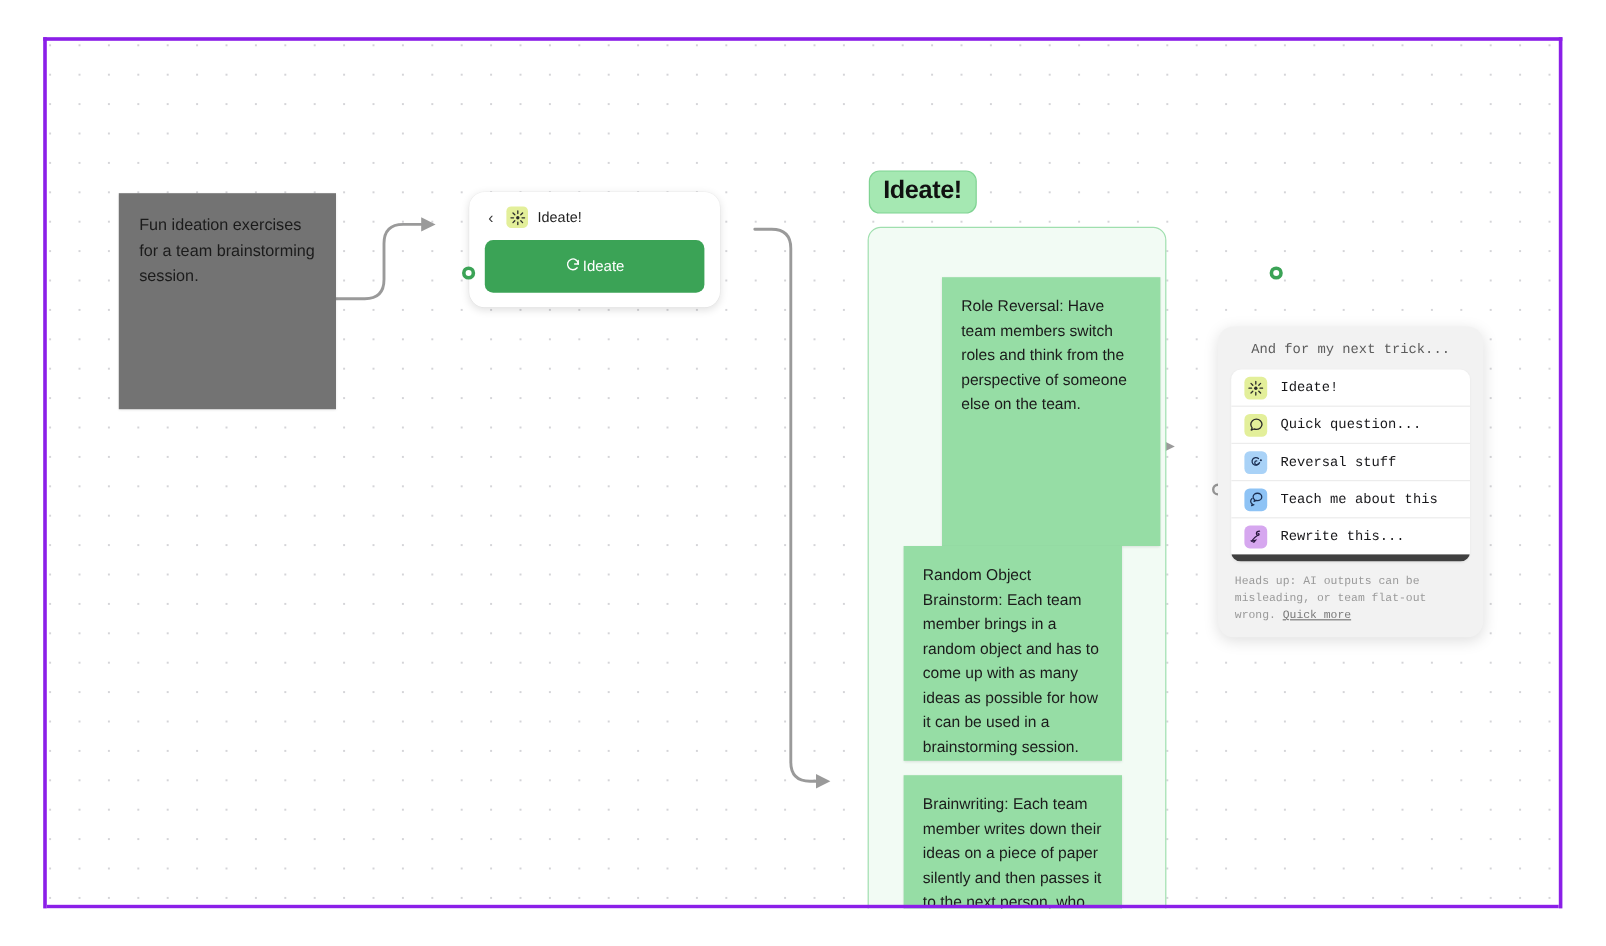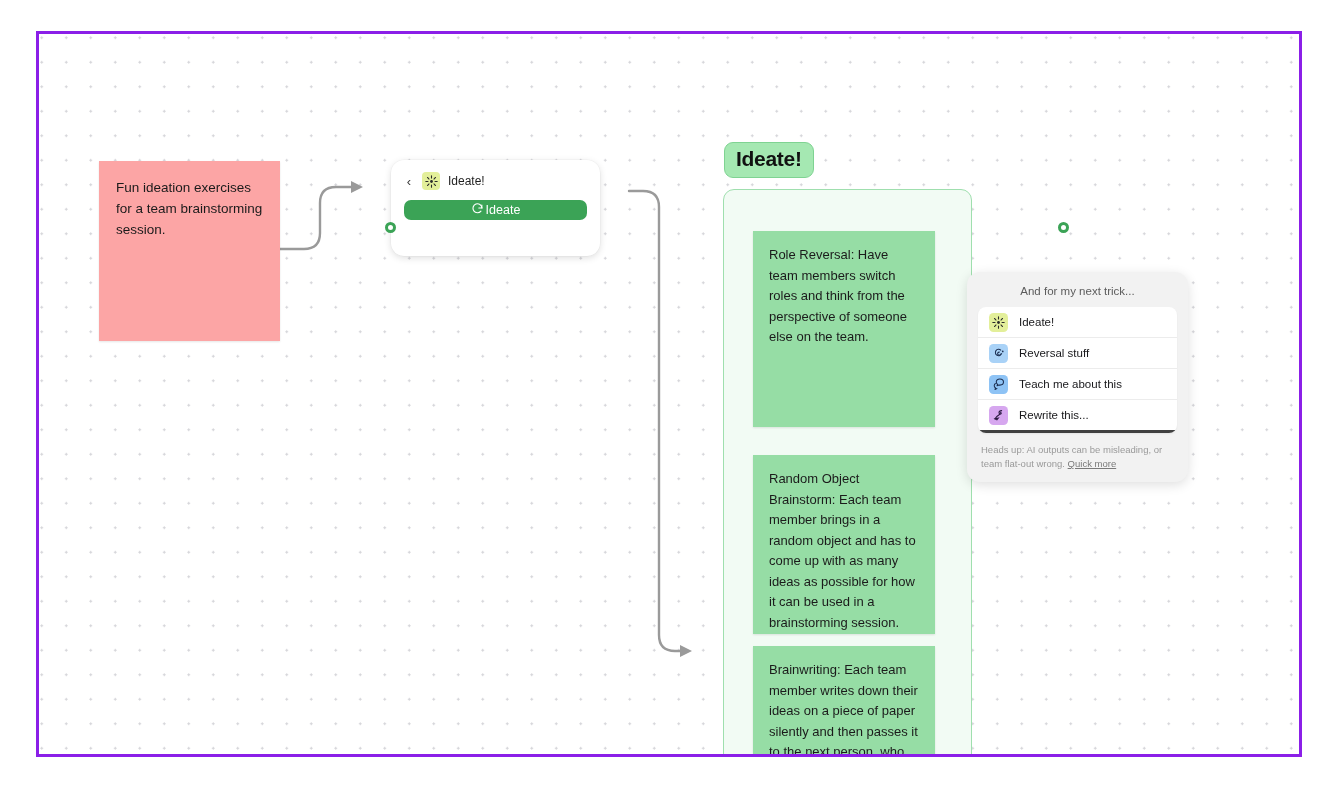--- a/index.html
+++ b/index.html
@@ -51,21 +51,21 @@
     pointer-events: none;
   }
 
   
   #sticky-note {
     position: absolute;
     left: 60px;
     top: 127px;
     width: 181px;
     height: 180px;
-    background: #fca5a5;
+    background: #737373;
     padding: 16px 17px;
     box-sizing: border-box;
     box-shadow: 0 1px 2px rgba(0,0,0,0.10);
   }
   #sticky-note .note-text {
     font-size: 13.5px;
     line-height: 21px;
     color: #1b1b1b;
     white-space: pre-wrap;
   }
@@ -104,21 +104,21 @@
     display: flex; align-items: center; justify-content: center;
     flex: none;
   }
   .node-title {
     font-size: 12px;
     color: #1f1f1f;
     font-weight: 400;
   }
   #ideate-button {
     margin-top: 9px;
-    height: 20px;
+    height: 44px;
     width: 100%;
     background: #3ba356;
     border: none;
     border-radius: 7px;
     color: #ffffff;
     font-size: 12.5px;
     font-family: "Liberation Sans", sans-serif;
     display: flex;
     align-items: center;
     justify-content: center;
@@ -192,35 +192,36 @@
     position: relative;
     width: 182px;
     background: #96dda5;
     padding: 14px 16px 16px 16px;
     box-sizing: border-box;
     box-shadow: 0 1px 2px rgba(0,0,0,0.10);
     font-size: 13px;
     line-height: 20.5px;
     color: #1b1b1b;
   }
-  #out-card-0 { margin-top: 41px; height: 196px; }
-  #out-card-1 { margin-top: 28px; height: 179px; }
+  #out-card-0 { margin-top: 41px; height: 224px; margin-left: 32px; }
+  #out-card-1 { margin-top: 0; height: 179px; }
   #out-card-2 { margin-top: 12px; height: 179px; }
 
   
   #next-trick-popup {
     position: absolute;
-    left: 928px;
+    left: 976px;
     top: 238px;
     width: 221px;
     background: #f2f2f2;
     border-radius: 13px;
     box-shadow: 0 3px 12px rgba(0,0,0,0.13);
     padding: 13px 11px 11px 11px;
     box-sizing: border-box;
+    font-family: Liberation Mono, monospace;
   }
   #popup-title {
     text-align: center;
     font-size: 11.5px;
     color: #5c5c5c;
     margin-bottom: 10px;
   }
   #popup-list {
     background: #ffffff;
     border-radius: 8px;
@@ -338,20 +339,28 @@
           <span class="popup-icon" style="background:#e3ef9a">
             <svg width="13" height="13" viewBox="0 0 24 24" fill="none" stroke="#2a2a2a" stroke-width="2" stroke-linecap="round">
               <circle cx="12" cy="12" r="2.6" fill="#2a2a2a" stroke="none"></circle>
               <path d="M12 1.5 V5.5 M12 18.5 V22.5 M1.5 12 H5.5 M18.5 12 H22.5"></path>
               <path d="M4.6 4.6 L7.4 7.4 M16.6 16.6 L19.4 19.4 M19.4 4.6 L16.6 7.4 M7.4 16.6 L4.6 19.4"></path>
             </svg>
           </span>
           <span class="popup-label">Ideate!</span>
         </div>
 
+        <div class="popup-item">
+          <span class="popup-icon" style="background:#e3ef9a">
+            <svg width="14" height="14" viewBox="0 0 24 24" fill="none" stroke="#2a2a2a" stroke-width="1.9" stroke-linecap="round" stroke-linejoin="round">
+              <path d="M20 11.3 c0 4.1 -3.8 7.2 -8.3 7.2 c-1.1 0 -2.2 -0.2 -3.1 -0.5 L4.6 19.6 l1.3 -3.2 C4.7 15.1 4 13.3 4 11.3 C4 7.2 7.6 4 12 4 s8 3.2 8 7.3 z"></path>
+            </svg>
+          </span>
+          <span class="popup-label">Quick question...</span>
+        </div>
 
         <div class="popup-item">
           <span class="popup-icon" style="background:#a9d2f7">
             <svg width="14" height="14" viewBox="0 0 24 24" fill="none" stroke="#1c2f52" stroke-width="1.8" stroke-linecap="round">
               <path d="M15 7 a5.5 5.5 0 1 0 1.5 6"></path>
               <path d="M12.5 10.5 a2.6 2.6 0 1 0 2.2 3.4"></path>
               <circle cx="18.4" cy="9.4" r="1.5" fill="#1c2f52" stroke="none"></circle>
             </svg>
           </span>
           <span class="popup-label">Reversal stuff</span>
@@ -360,21 +369,21 @@
         <div class="popup-item">
           <span class="popup-icon" style="background:#8ec3f5">
             <svg width="14" height="14" viewBox="0 0 24 24" fill="none" stroke="#1c2f52" stroke-width="1.8" stroke-linecap="round" stroke-linejoin="round">
               <path d="M13.5 3.5 c3.4 0 6.2 2.3 6.2 5.2 c0 2.9 -2.8 5.2 -6.2 5.2 c-0.6 0 -1.2 -0.1 -1.7 -0.2 l-3.1 1.4 l0.9 -2.4 c-1.4 -0.9 -2.3 -2.4 -2.3 -4 c0 -2.9 2.8 -5.2 6.2 -5.2 z"></path>
               <path d="M8.4 19.8 l-3.2 1.5 l0.9 -2.5 c-1.4 -0.9 -2.3 -2.3 -2.3 -3.9 c0 -1.5 0.8 -2.9 2 -3.8"></path>
             </svg>
           </span>
           <span class="popup-label">Teach me about this</span>
         </div>
 
-        <div class="popup-item" style="border-bottom:3px solid #404040">
+        <div class="popup-item" style="border-bottom:6px solid #404040">
           <span class="popup-icon" style="background:#d6a7ef">
             <svg width="14" height="14" viewBox="0 0 24 24" fill="none" stroke="#2a1940" stroke-width="1.8" stroke-linecap="round">
               <path d="M16.5 4.5 c-3 0 -4.5 2.2 -4.5 3.8 c0 1.3 1 2.1 2.2 2.1 c1 0 1.7 -0.6 1.7 -1.4 c0 -0.8 -0.7 -1.2 -1.4 -1"></path>
               <path d="M14 10.4 C11 12.2 7.6 14.8 5.2 18.6"></path>
               <path d="M5.2 18.6 l5.6 -1.2 l-2.4 2.9 z"></path>
             </svg>
           </span>
           <span class="popup-label">Rewrite this...</span>
         </div>
 

